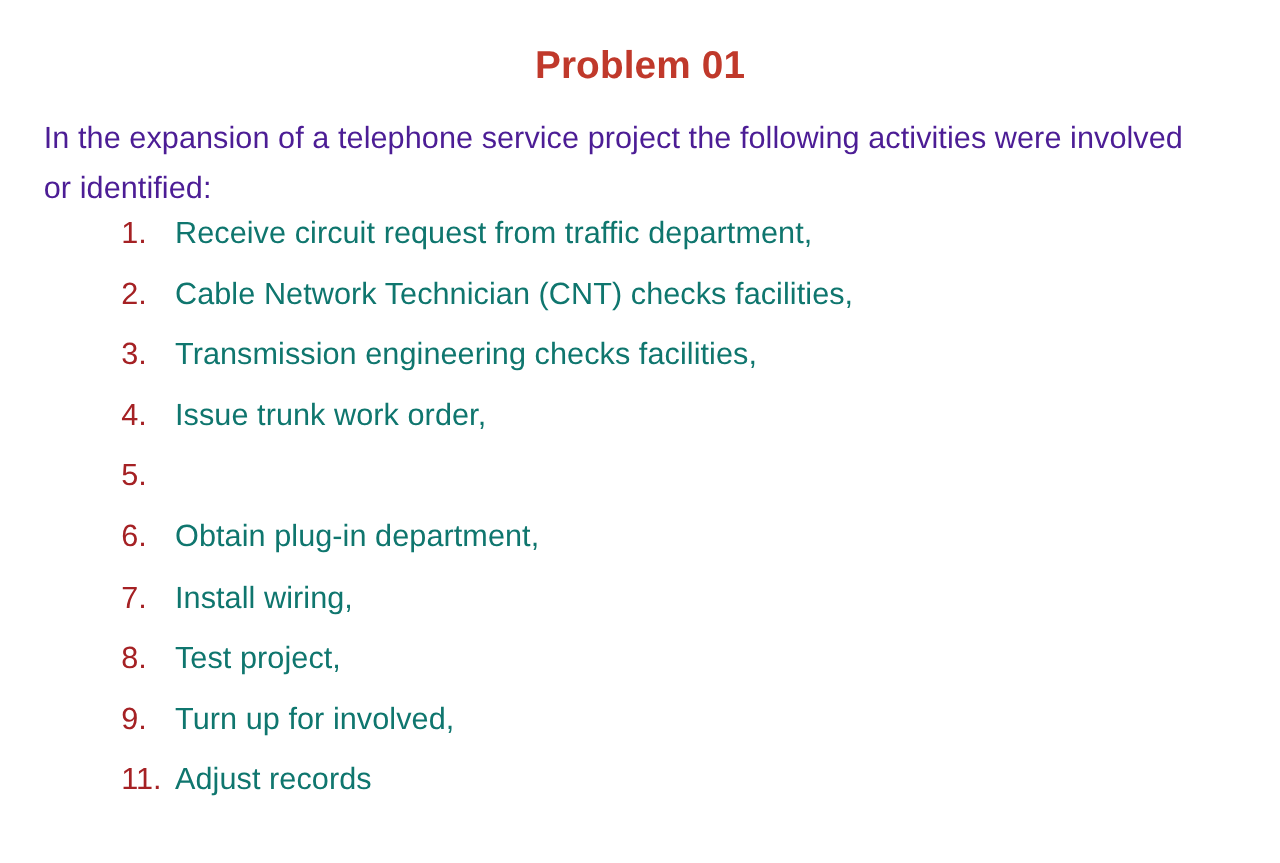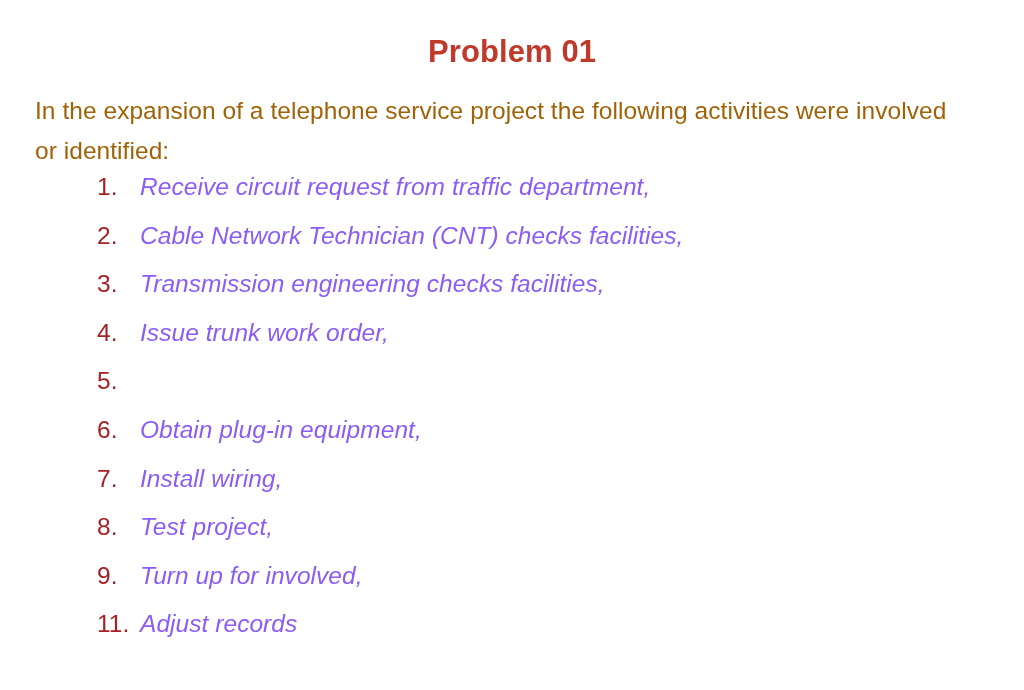--- a/index.html
+++ b/index.html
@@ -40,21 +40,21 @@
   }
 
   
   .intro {
     position: absolute;
     left: 35px;
     top: 66px;
     width: 935px;
     font-size: 24.5px;
     font-weight: normal;
-    color: #a16207;
+    color: #4c1d95;
     line-height: 40px;
     letter-spacing: 0.05px;
   }
 
   
   .activity-list {
     position: absolute;
     left: 97px;
     top: 163px;
     width: 890px;
@@ -71,24 +71,23 @@
     white-space: nowrap;
   }
   .activity-num {
     flex: 0 0 43px;
     width: 43px;
     color: #a52124;
     font-weight: normal;
     letter-spacing: 0;
   }
   .activity-text {
-    color: #8b5cf6;
+    color: #0f766e;
     font-weight: normal;
     letter-spacing: 0.05px;
-    font-style: italic;
   }
 </style>
 </head>
 <body>
 
 <div class="slide">
 
   <h1 class="slide-title">Problem 01</h1>
 
   <p class="intro">In the expansion of a telephone service project the following activities were involved or identified:</p>
@@ -108,21 +107,21 @@
       </li>
       <li class="activity-item">
         <span class="activity-num">4.</span>
         <span class="activity-text">Issue trunk work order,</span>
       </li>
       <li class="activity-item">
         <span class="activity-num">5.</span>
       </li>
       <li class="activity-item">
         <span class="activity-num">6.</span>
-        <span class="activity-text">Obtain plug-in equipment,</span>
+        <span class="activity-text">Obtain plug-in department,</span>
       </li>
       <li class="activity-item">
         <span class="activity-num">7.</span>
         <span class="activity-text">Install wiring,</span>
       </li>
       <li class="activity-item">
         <span class="activity-num">8.</span>
         <span class="activity-text">Test project,</span>
       </li>
       <li class="activity-item">

